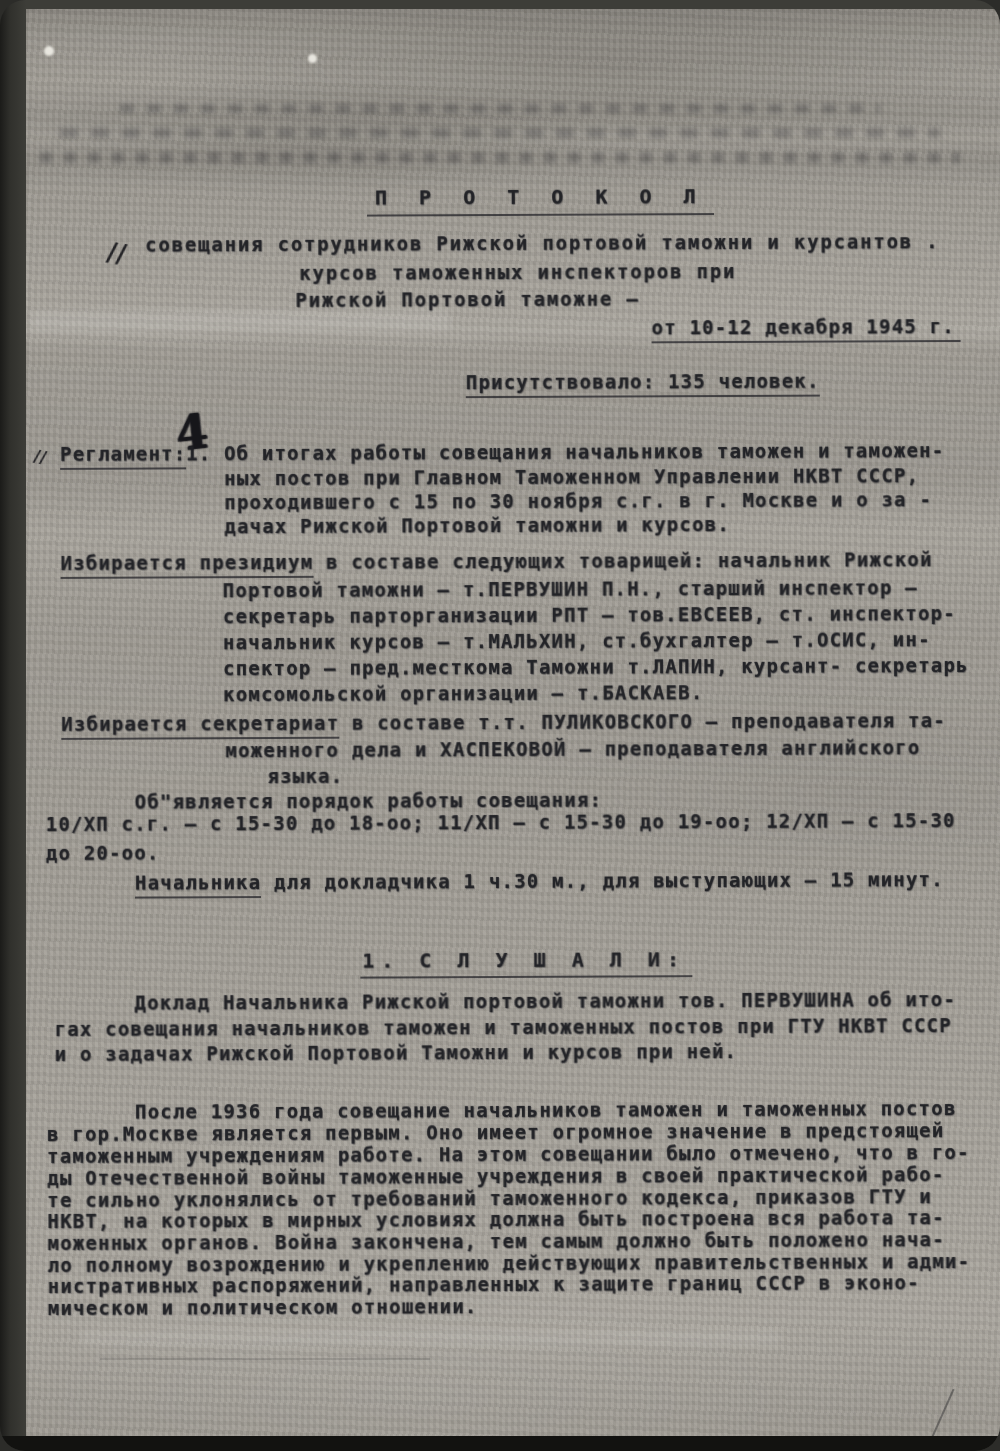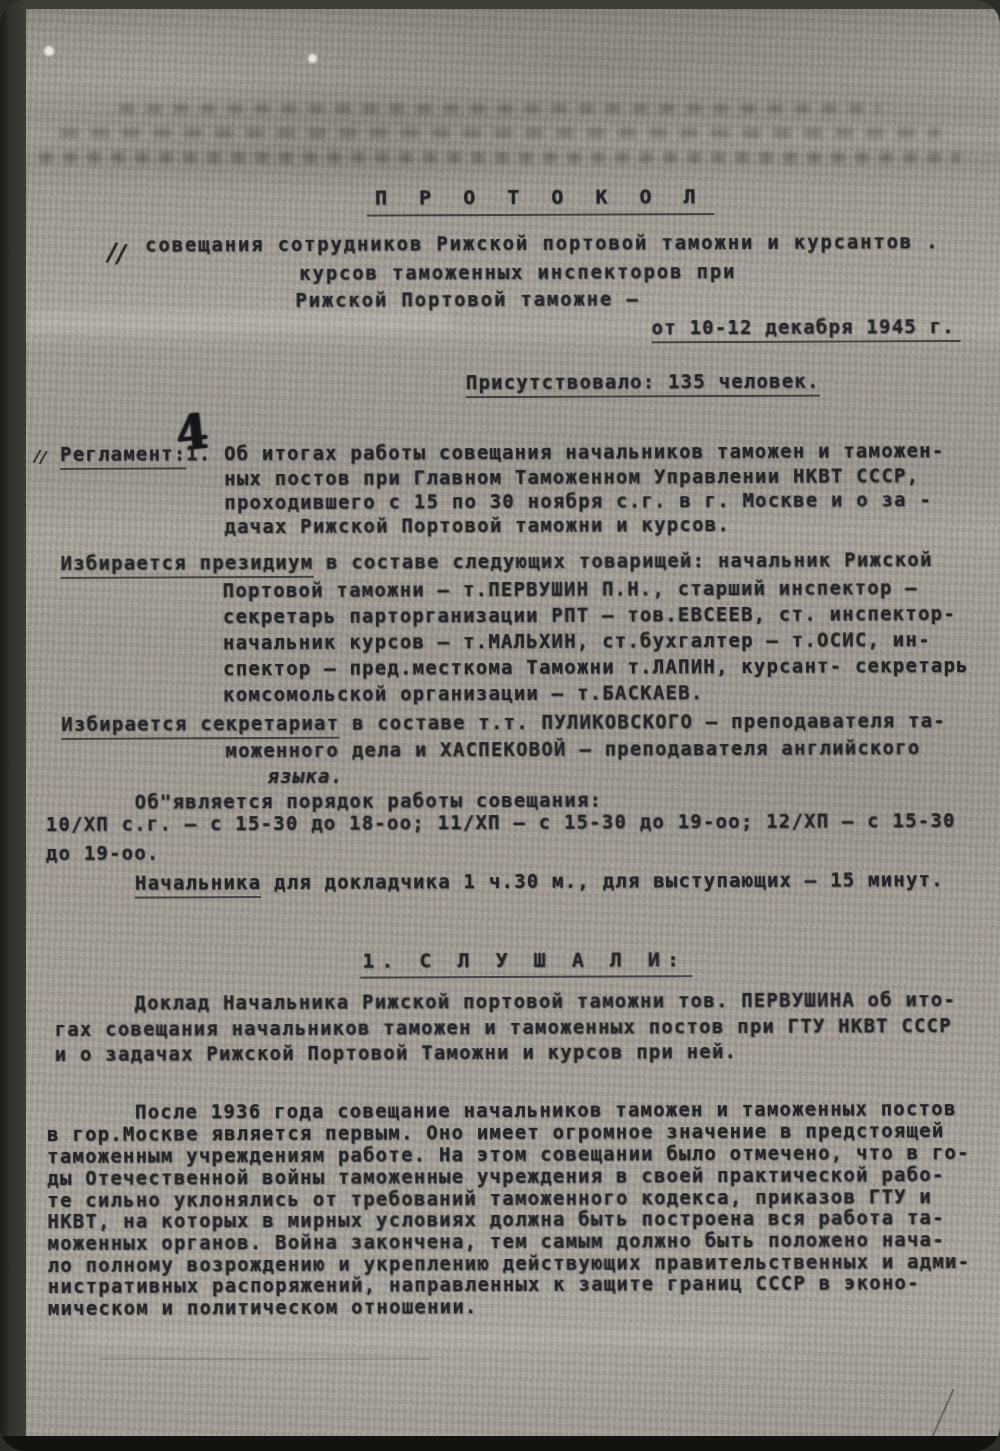--- a/index.html
+++ b/index.html
@@ -93,25 +93,25 @@
 
     <div class="ln" style="left:60px;top:550px;"><span class="ul">Избирается президиум</span><span>  в составе следующих товарищей: начальник Рижской</span></div>
     <div class="ln" style="left:222px;top:578px;">Портовой таможни – т.ПЕРВУШИН П.Н., старший инспектор –</div>
     <div class="ln" style="left:222px;top:604px;">секретарь парторганизации РПТ – тов.ЕВСЕЕВ, ст. инспектор-</div>
     <div class="ln" style="left:222px;top:630px;">начальник курсов  – т.МАЛЬХИН, ст.бухгалтер – т.ОСИС, ин-</div>
     <div class="ln" style="left:222px;top:656px;">спектор – пред.месткома Таможни т.ЛАПИН, курсант- секретарь</div>
     <div class="ln" style="left:222px;top:682px;">комсомольской организации  – т.БАСКАЕВ.</div>
 
     <div class="ln" style="left:60px;top:711px;"><span class="ul">Избирается секретариат</span><span>  в составе т.т. ПУЛИКОВСКОГО – преподавателя та-</span></div>
     <div class="ln" style="left:224px;top:738px;">моженного дела и  ХАСПЕКОВОЙ – преподавателя английского</div>
-    <div class="ln" style="left:266px;top:764px;font-style:italic;">языка.</div>
+    <div class="ln" style="left:266px;top:764px;">языка.</div>
 
     <div class="ln" style="left:133px;top:789px;">Об"является порядок работы совещания:</div>
     <div class="ln" style="left:44px;top:811px;">10/ХП с.г. – с 15-30 до 18-оо; 11/ХП – с 15-30 до 19-оо; 12/ХП – с 15-30</div>
-    <div class="ln" style="left:44px;top:840px;">до 19-оо.</div>
+    <div class="ln" style="left:44px;top:840px;">до 20-оо.</div>
 
     <div class="ln" style="left:133px;top:870px;"><span class="ul">Начальника</span><span>  для докладчика 1 ч.30 м., для выступающих – 15 минут.</span></div>
 
     <div class="ln head2" style="left:358px;top:948px;"><span class="ul" style="padding:0 6px 4px 2px;">1.  С Л У Ш А Л И:</span></div>
 
     <div class="ln" style="left:132px;top:990px;">Доклад Начальника Рижской портовой таможни тов. ПЕРВУШИНА об ито-</div>
     <div class="ln" style="left:52px;top:1016px;">гах совещания начальников таможен и таможенных постов при ГТУ НКВТ СССР</div>
     <div class="ln" style="left:52px;top:1041px;">и о задачах Рижской Портовой Таможни и курсов при ней.</div>
 
     <div class="ln" style="left:132px;top:1099px;">После 1936 года совещание начальников таможен и таможенных постов</div>

